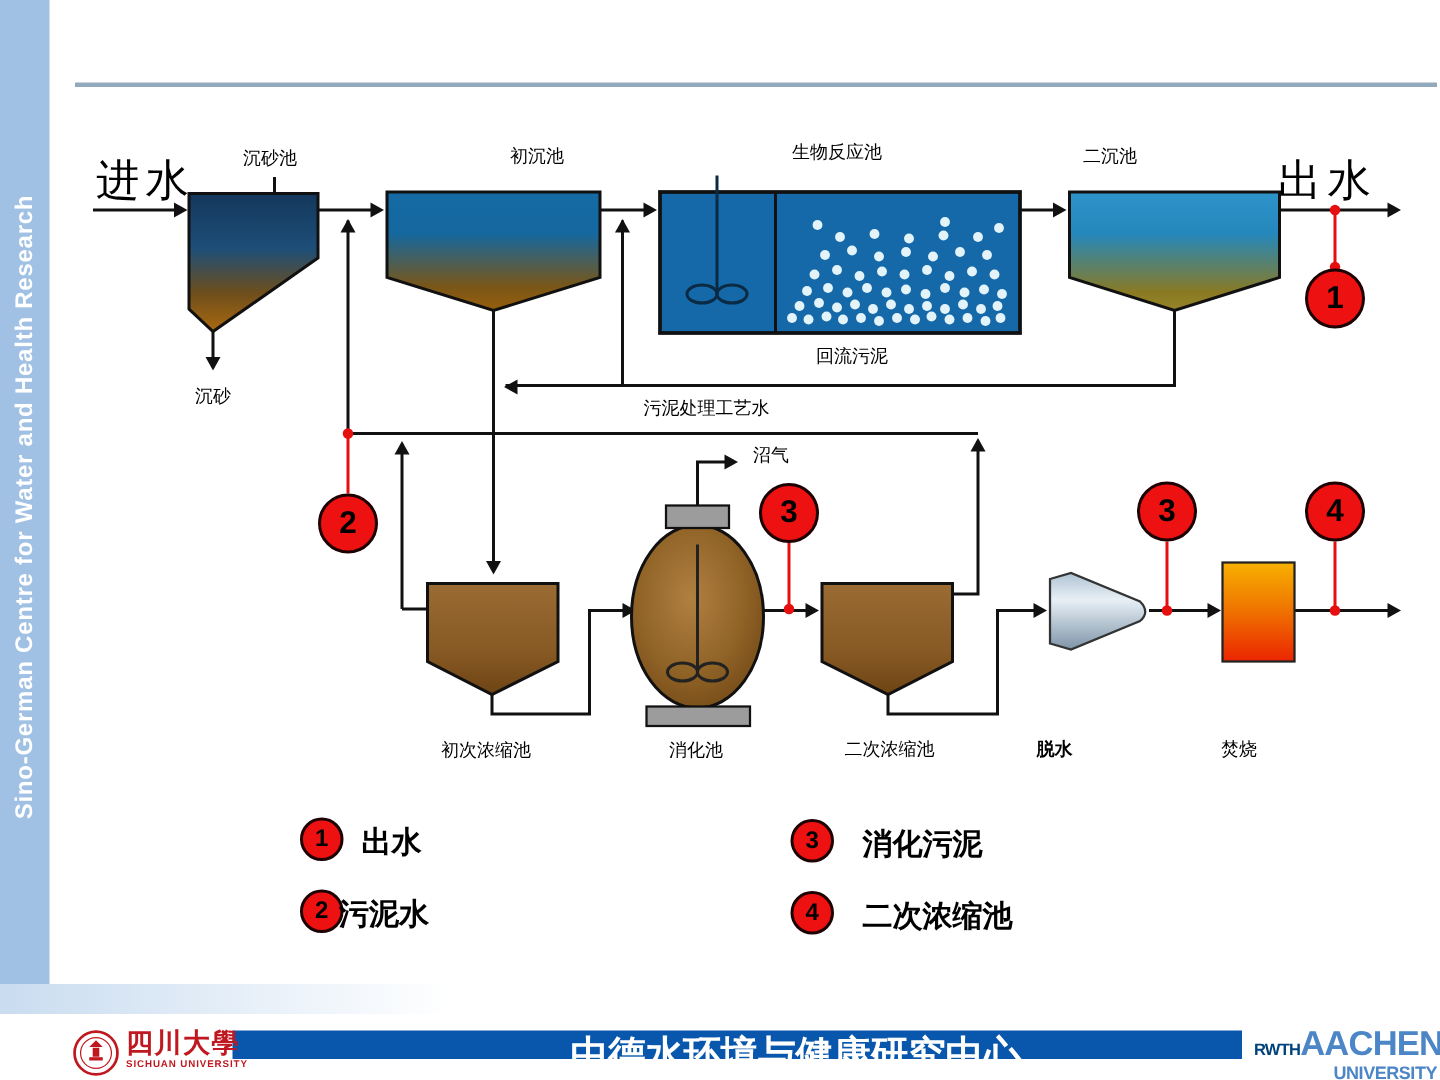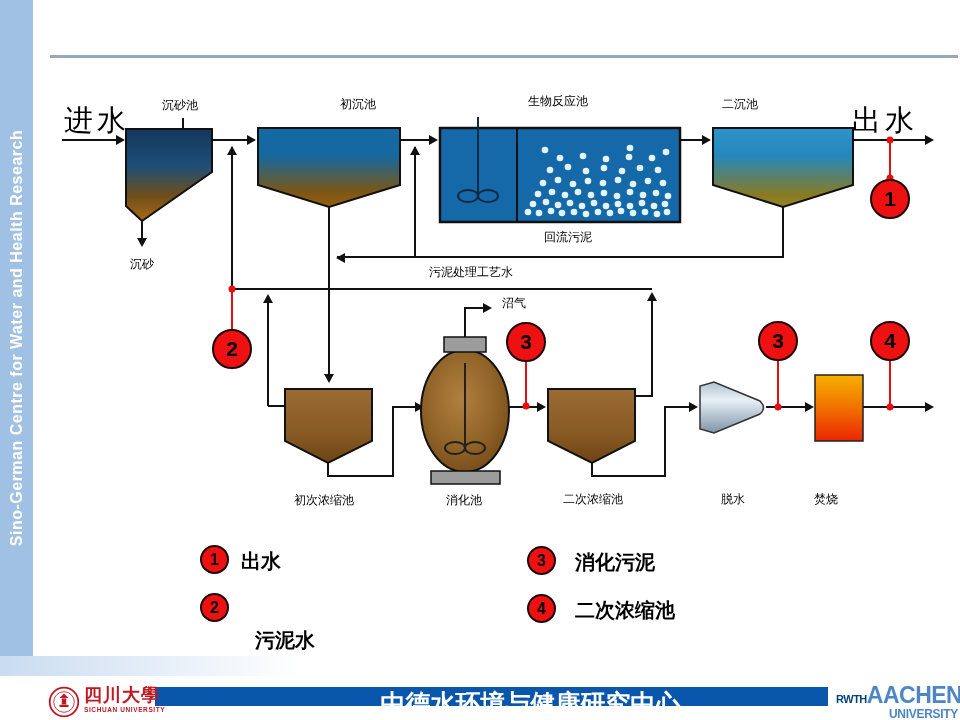--- a/index.html
+++ b/index.html
@@ -254,33 +254,33 @@
   <div class="lbl center" style="left:558px;top:93px;">生物反应池</div>
   <div class="lbl center" style="left:740px;top:96px;">二沉池</div>
   <div class="lbl big center" style="left:885px;top:101px;">出水</div>
   <div class="lbl center" style="left:142px;top:256px;">沉砂</div>
   <div class="lbl center" style="left:568px;top:229px;">回流污泥</div>
   <div class="lbl center" style="left:471px;top:264px;">污泥处理工艺水</div>
   <div class="lbl" style="left:502px;top:295px;">沼气</div>
   <div class="lbl center" style="left:324px;top:492px;">初次浓缩池</div>
   <div class="lbl center" style="left:464px;top:492px;">消化池</div>
   <div class="lbl center" style="left:593px;top:491px;">二次浓缩池</div>
-  <div class="lbl center" style="left:733px;top:491px;">脱水</div>
+  <div class="lbl center" style="left:703px;top:491px;font-weight:bold;">脱水</div>
   <div class="lbl center" style="left:826px;top:491px;">焚烧</div>
 
   <div class="marker" style="left:870px;top:179px;">1</div>
   <div class="marker" style="left:212px;top:329px;">2</div>
   <div class="marker" style="left:506px;top:322px;">3</div>
   <div class="marker" style="left:758px;top:321px;">3</div>
   <div class="marker" style="left:870px;top:321px;">4</div>
 
   <div class="legend-circle" style="left:200px;top:545px;">1</div>
   <div class="legend-label" style="left:241px;top:548px;">出水</div>
   <div class="legend-circle" style="left:200px;top:593px;">2</div>
-  <div class="legend-label" style="left:255px;top:596px;margin-top:31px;">污泥水</div>
+  <div class="legend-label" style="left:226px;top:596px;">污泥水</div>
   <div class="legend-circle" style="left:527px;top:546px;">3</div>
   <div class="legend-label" style="left:575px;top:549px;">消化污泥</div>
   <div class="legend-circle" style="left:527px;top:594px;">4</div>
   <div class="legend-label" style="left:575px;top:597px;">二次浓缩池</div>
 
   <div class="footer-band"></div>
   <div class="footer-bar">
     <div class="footer-bar-text">中德水环境与健康研究中心</div>
   </div>
 

